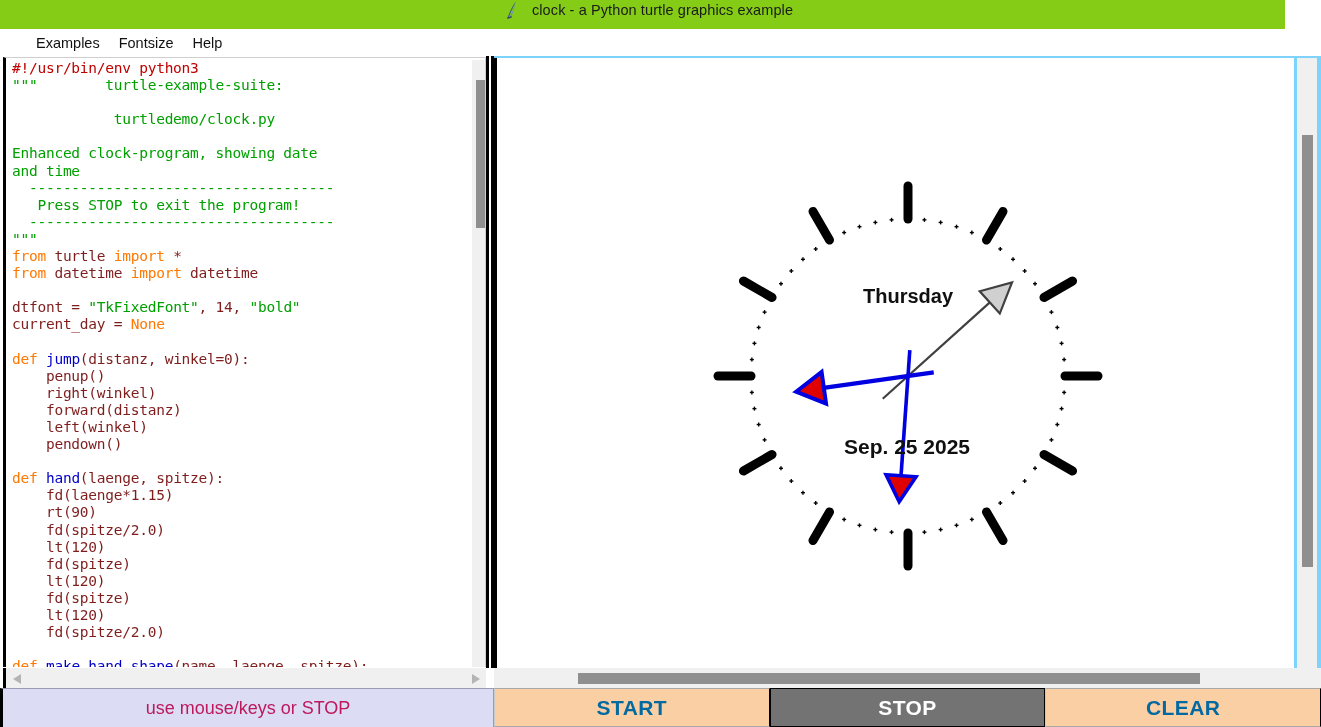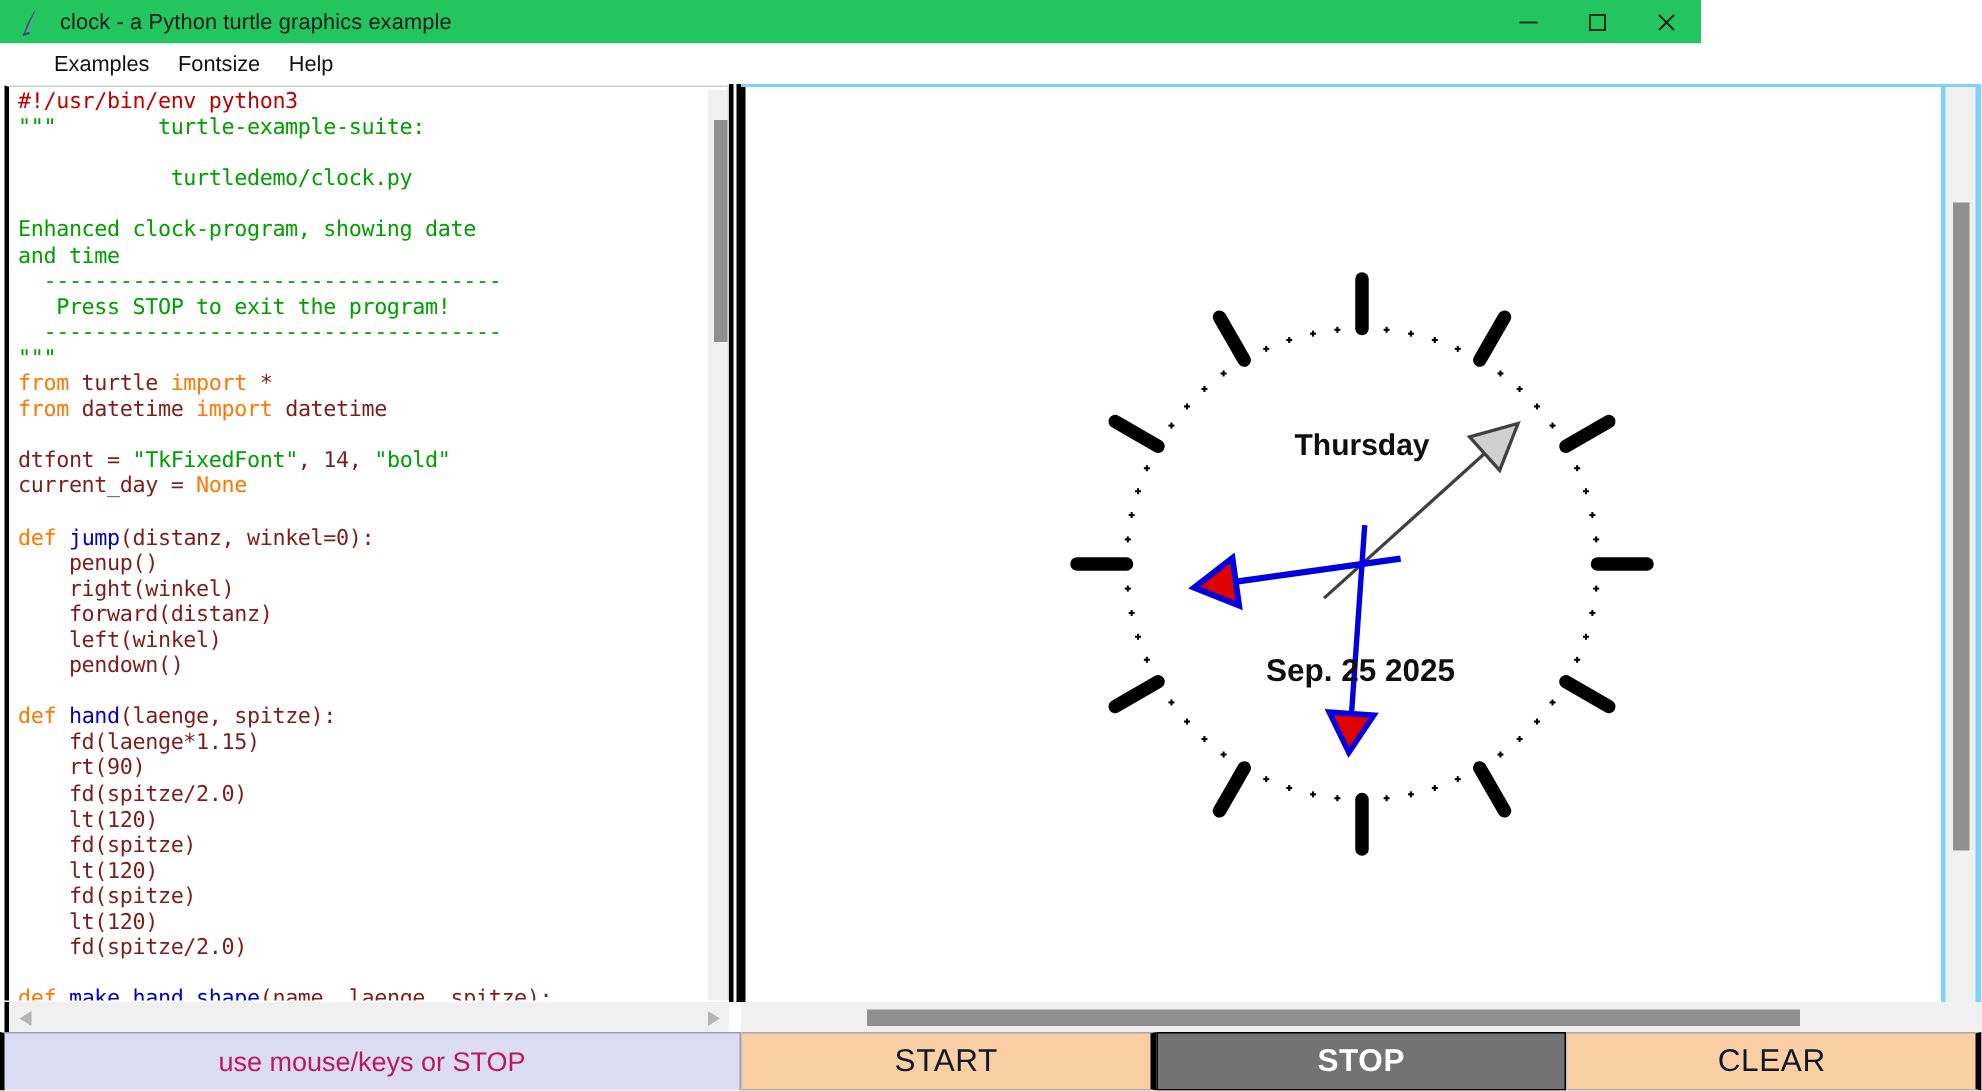--- a/index.html
+++ b/index.html
@@ -12,23 +12,23 @@
     font-family: "Liberation Sans", sans-serif;
   }
   #app {
     position: relative;
     width: 1321px; height: 727px;
     background: #ffffff;
   }
 
   
   #titlebar {
-    position: absolute; left: 0; top: 0; width: 1134px; height: 29px;
-    background: #22c55e;
-    display: flex; align-items: center;
+    position: absolute; left: 0; top: 0; width: 1285px; height: 29px;
+    background: #84cc16;
+    display: flex; align-items: center; flex-direction: column;
   }
   #titlebar-left {
     display: flex; align-items: center; height: 29px; padding-left: 10px;
     flex: 1 1 auto; min-width: 0;
   }
   #app-icon {
     width: 20px; height: 20px; flex: 0 0 auto;
     display: flex; align-items: center; justify-content: center;
     margin-right: 10px;
   }
@@ -161,24 +161,24 @@
   }
   .ctl-btn {
     flex: 1 1 0;
     display: flex; align-items: center; justify-content: center;
     font-size: 21px; font-weight: bold;
     letter-spacing: 0.4px;
     border-top: 1px solid #a8a8a8;
     border-bottom: 1px solid #a8a8a8;
   }
   .ctl-btn.disabled {
-    background: #fbcfa4; color: #0f172a;
+    background: #fbcfa4; color: #0369a1;
     border-left: 1px solid #c9c9c9;
-    border-right: 4px solid #000000;
-    font-weight: normal;
+    border-right: 1px solid #000000;
+    font-weight: bold;
   }
   .ctl-btn.active {
     background: #737373; color: #ffffff;
     border: 1px solid #000000;
   }
 </style>
 </head>
 <body>
 
 <div id="app">

